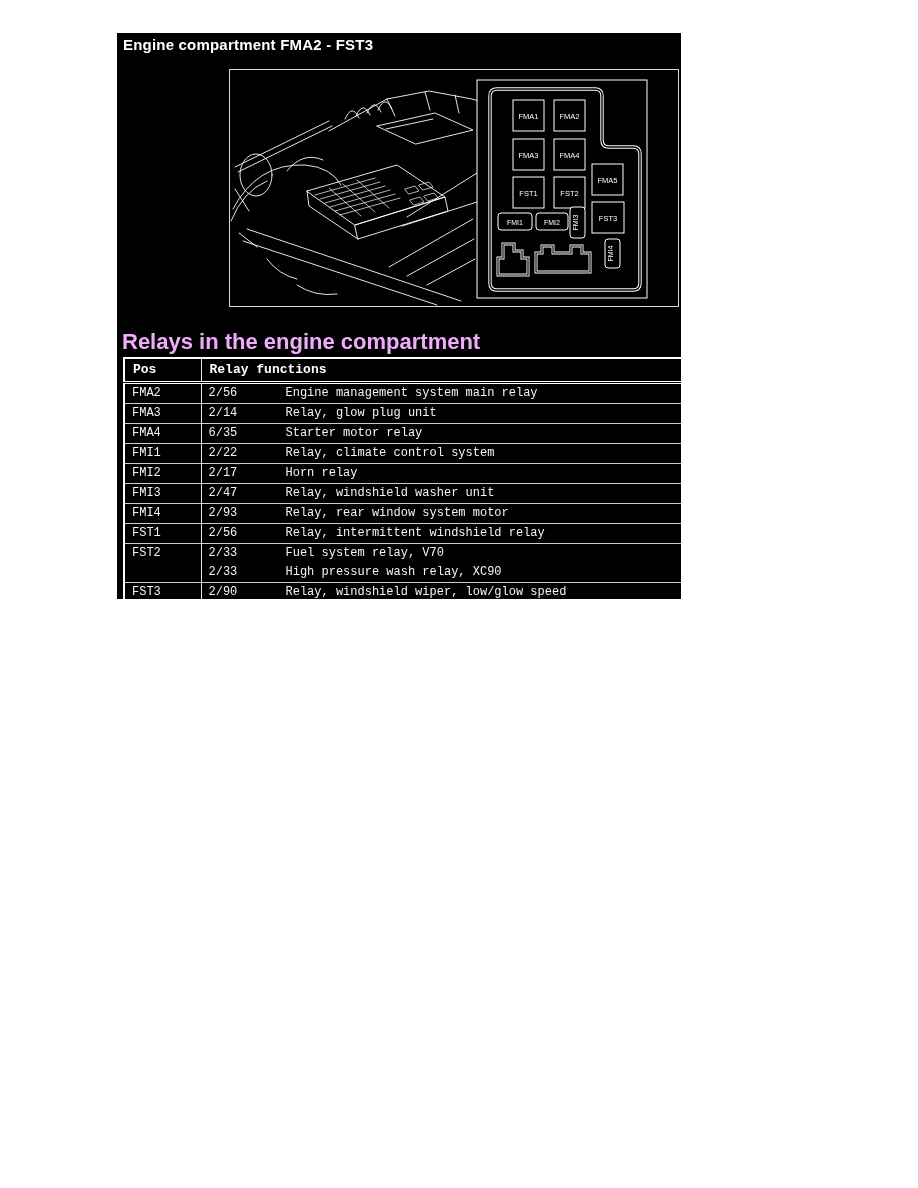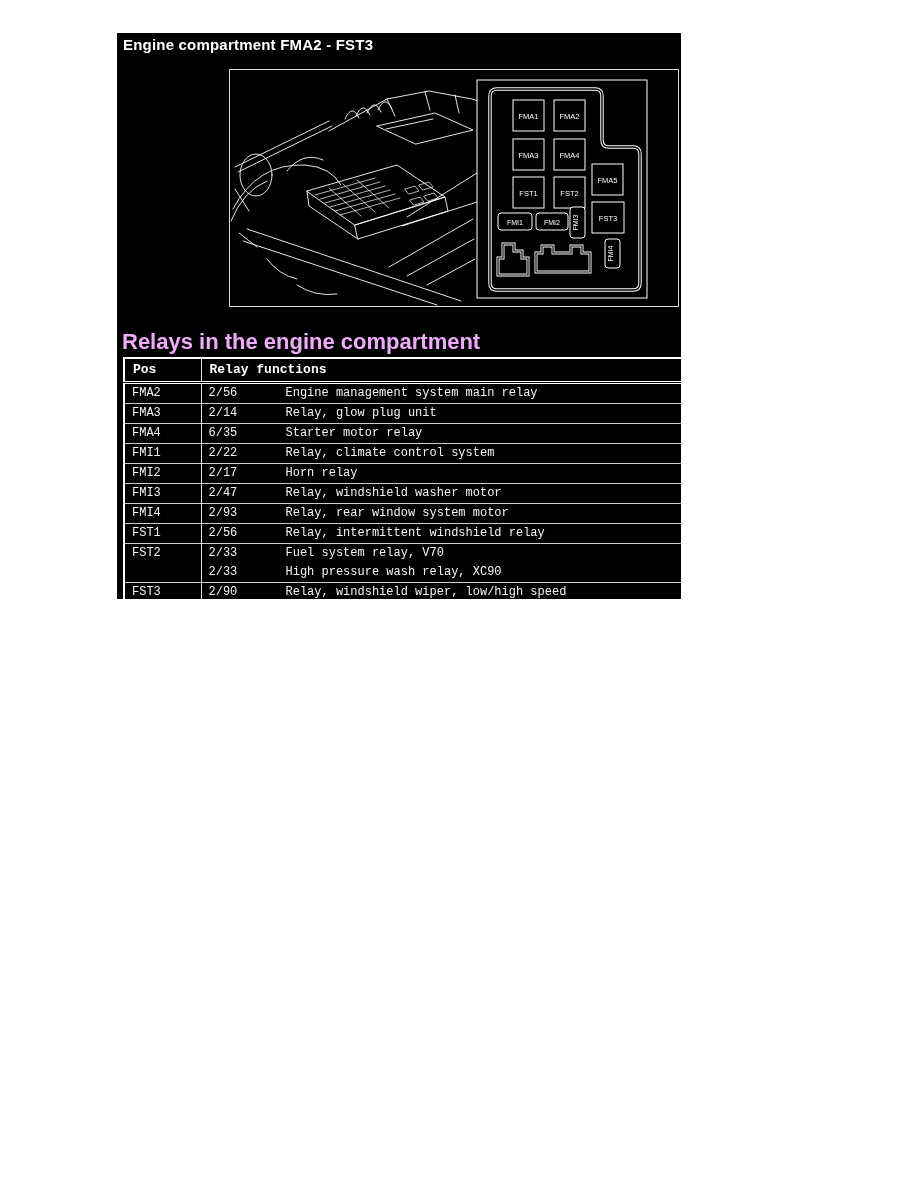--- a/index.html
+++ b/index.html
@@ -206,21 +206,21 @@
               <span class="fn-num">2/17</span>
               <span class="fn-desc">Horn relay</span>
             </div>
         </td>
       </tr>
       <tr>
         <td class="pos-cell">FMI3</td>
         <td>
           <div class="fn-line">
               <span class="fn-num">2/47</span>
-              <span class="fn-desc">Relay, windshield washer motor</span>
+              <span class="fn-desc">Relay, windshield washer unit</span>
             </div>
         </td>
       </tr>
       <tr>
         <td class="pos-cell">FMI4</td>
         <td>
           <div class="fn-line">
               <span class="fn-num">2/93</span>
               <span class="fn-desc">Relay, rear window system motor</span>
             </div>
@@ -246,20 +246,20 @@
               <span class="fn-num">2/33</span>
               <span class="fn-desc">High pressure wash relay, XC90</span>
             </div>
         </td>
       </tr>
       <tr>
         <td class="pos-cell">FST3</td>
         <td>
           <div class="fn-line">
               <span class="fn-num">2/90</span>
-              <span class="fn-desc">Relay, windshield wiper, low/high speed</span>
+              <span class="fn-desc">Relay, windshield wiper, low/glow speed</span>
             </div>
         </td>
       </tr>
     </tbody>
   </table>
 
 </div>
 
 </body></html>

